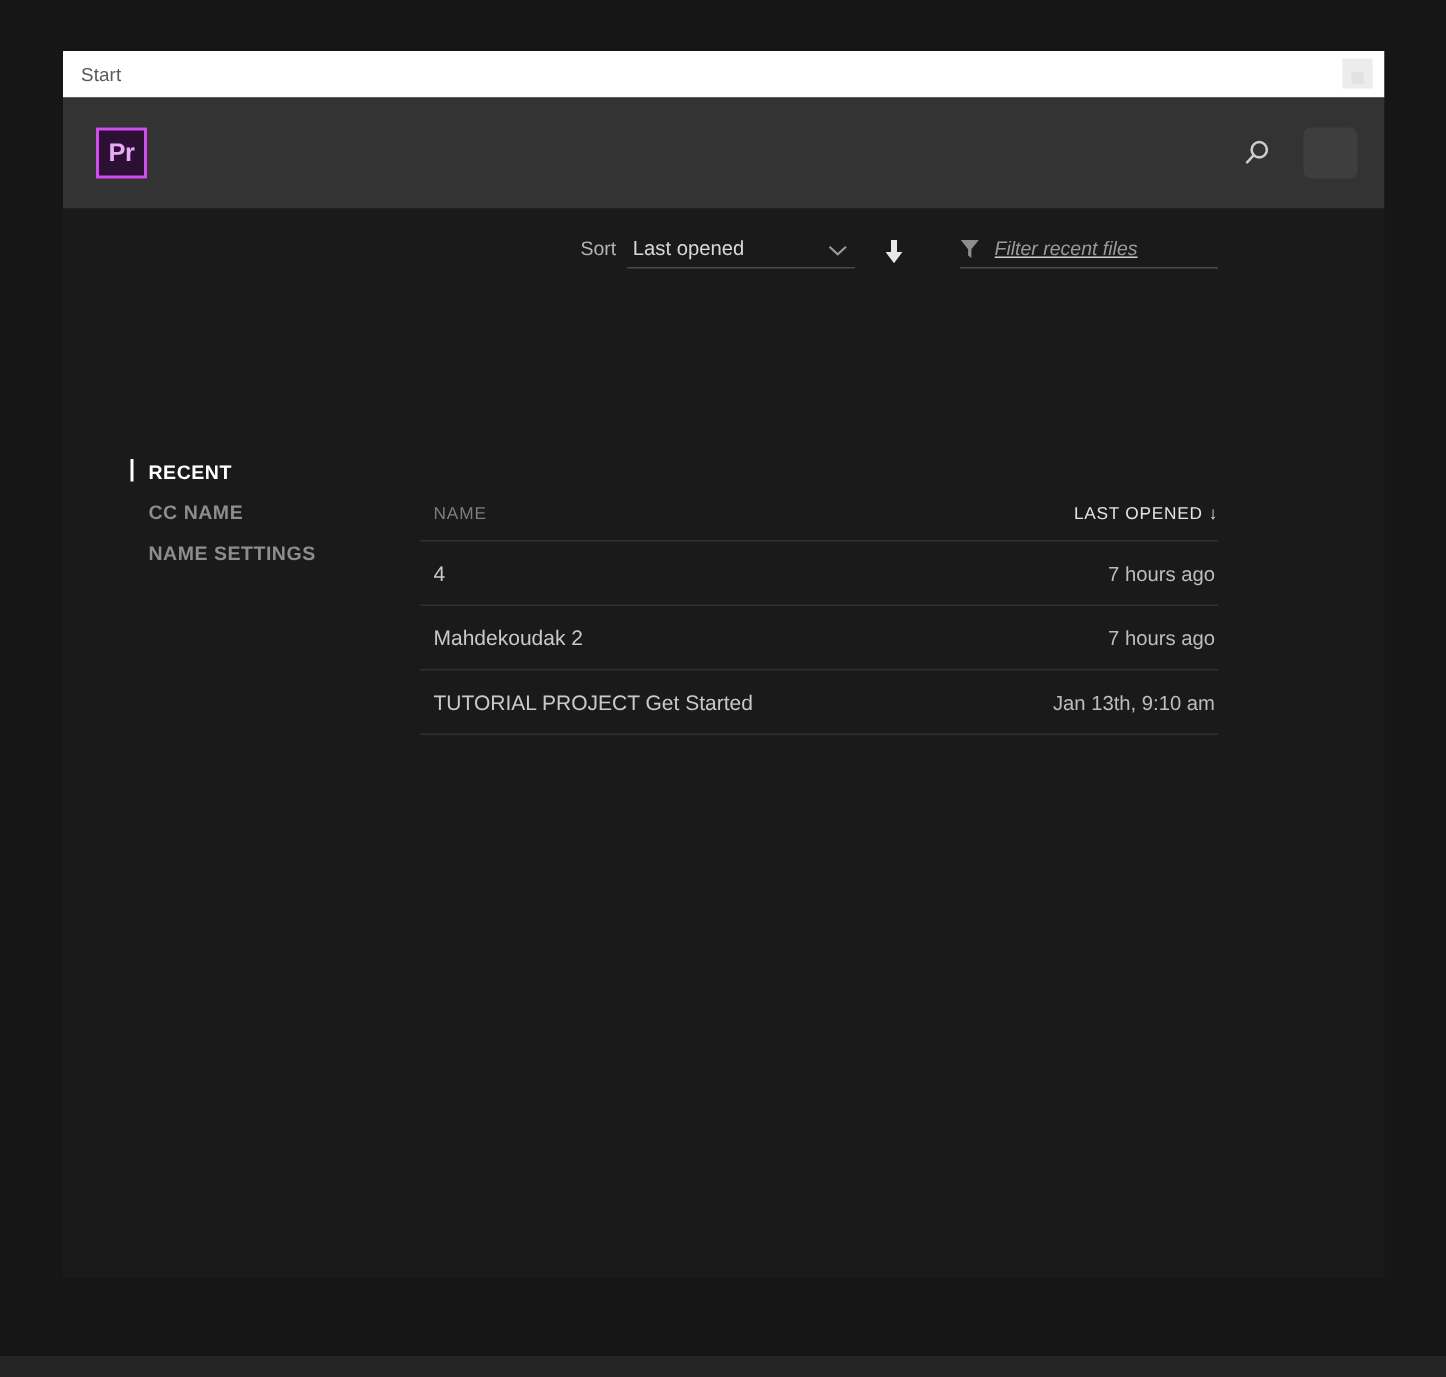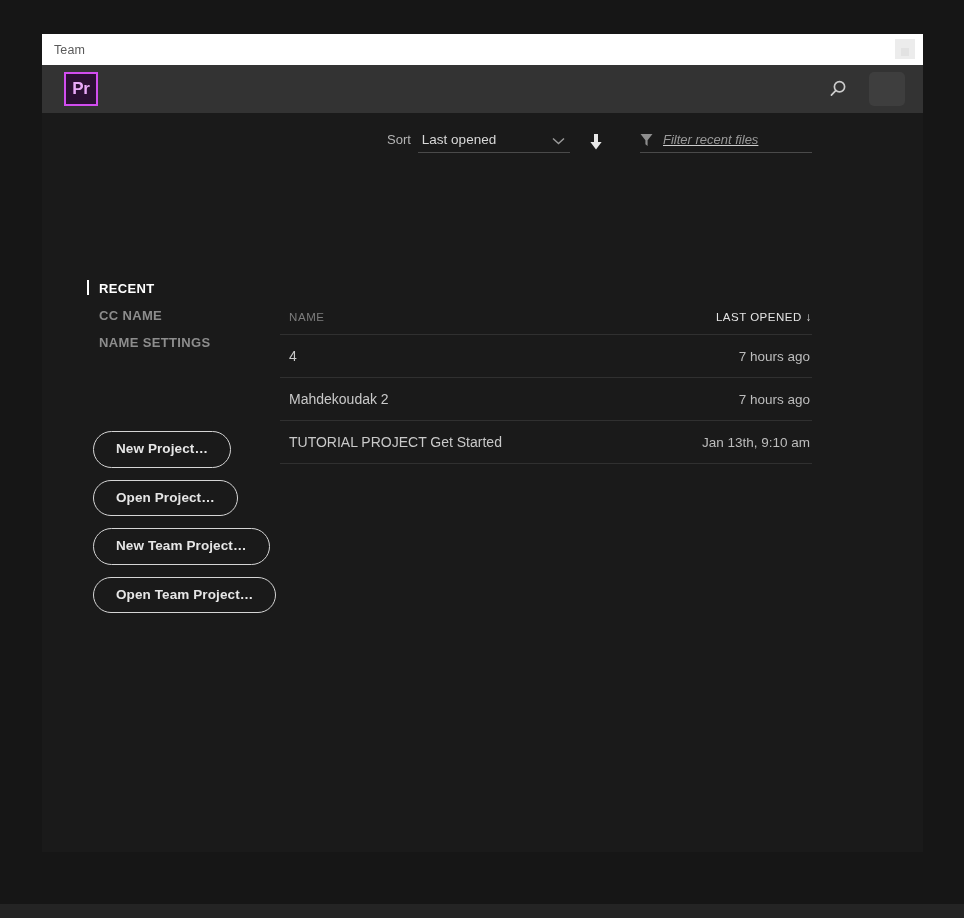--- a/index.html
+++ b/index.html
@@ -55,21 +55,21 @@
   #title-bar-button .glyph {
     display: block;
     width: 8px; height: 8px;
     margin: 6px auto 0;
     background: #e2e2e2;
   }
 
   
   #app-header {
     position: relative;
-    height: 48px;
+    height: 74px;
     background: #333333;
     display: flex;
     align-items: center;
   }
   #pr-logo {
     margin-left: 22px;
     width: 34px; height: 34px;
     background: #2b1033;
     border: 2px solid #d24df0;
     display: flex;
@@ -266,21 +266,21 @@
   }
 </style>
 </head>
 <body>
 
 <div id="desktop">
 
   <div id="app-window">
 
     <div id="title-bar">
-      <span id="title-bar-label">Team</span>
+      <span id="title-bar-label">Start</span>
       <button id="title-bar-button">
         <span class="glyph"></span>
       </button>
     </div>
 
     <div id="app-header">
       <div id="pr-logo">Pr</div>
 
       <div id="header-right">
         <button id="search-icon-btn">
@@ -322,26 +322,20 @@
           <input id="filter-input" type="text" placeholder="Filter recent files" style="">
         </div>
       </div>
 
       <nav id="sidebar">
         <button class="nav-item active">RECENT</button>
         <button class="nav-item">CC NAME</button>
         <button class="nav-item">NAME SETTINGS</button>
       </nav>
 
-      <div id="action-buttons">
-        <button class="pill-btn">New Project…</button>
-        <button class="pill-btn">Open Project…</button>
-        <button class="pill-btn">New Team Project…</button>
-        <button class="pill-btn">Open Team Project…</button>
-      </div>
 
       <div id="file-list">
 
         <div id="list-header">
           <span id="col-name">NAME</span>
           <span id="col-date">
             <span>LAST OPENED</span>
             <span>↓</span>
           </span>
         </div>

